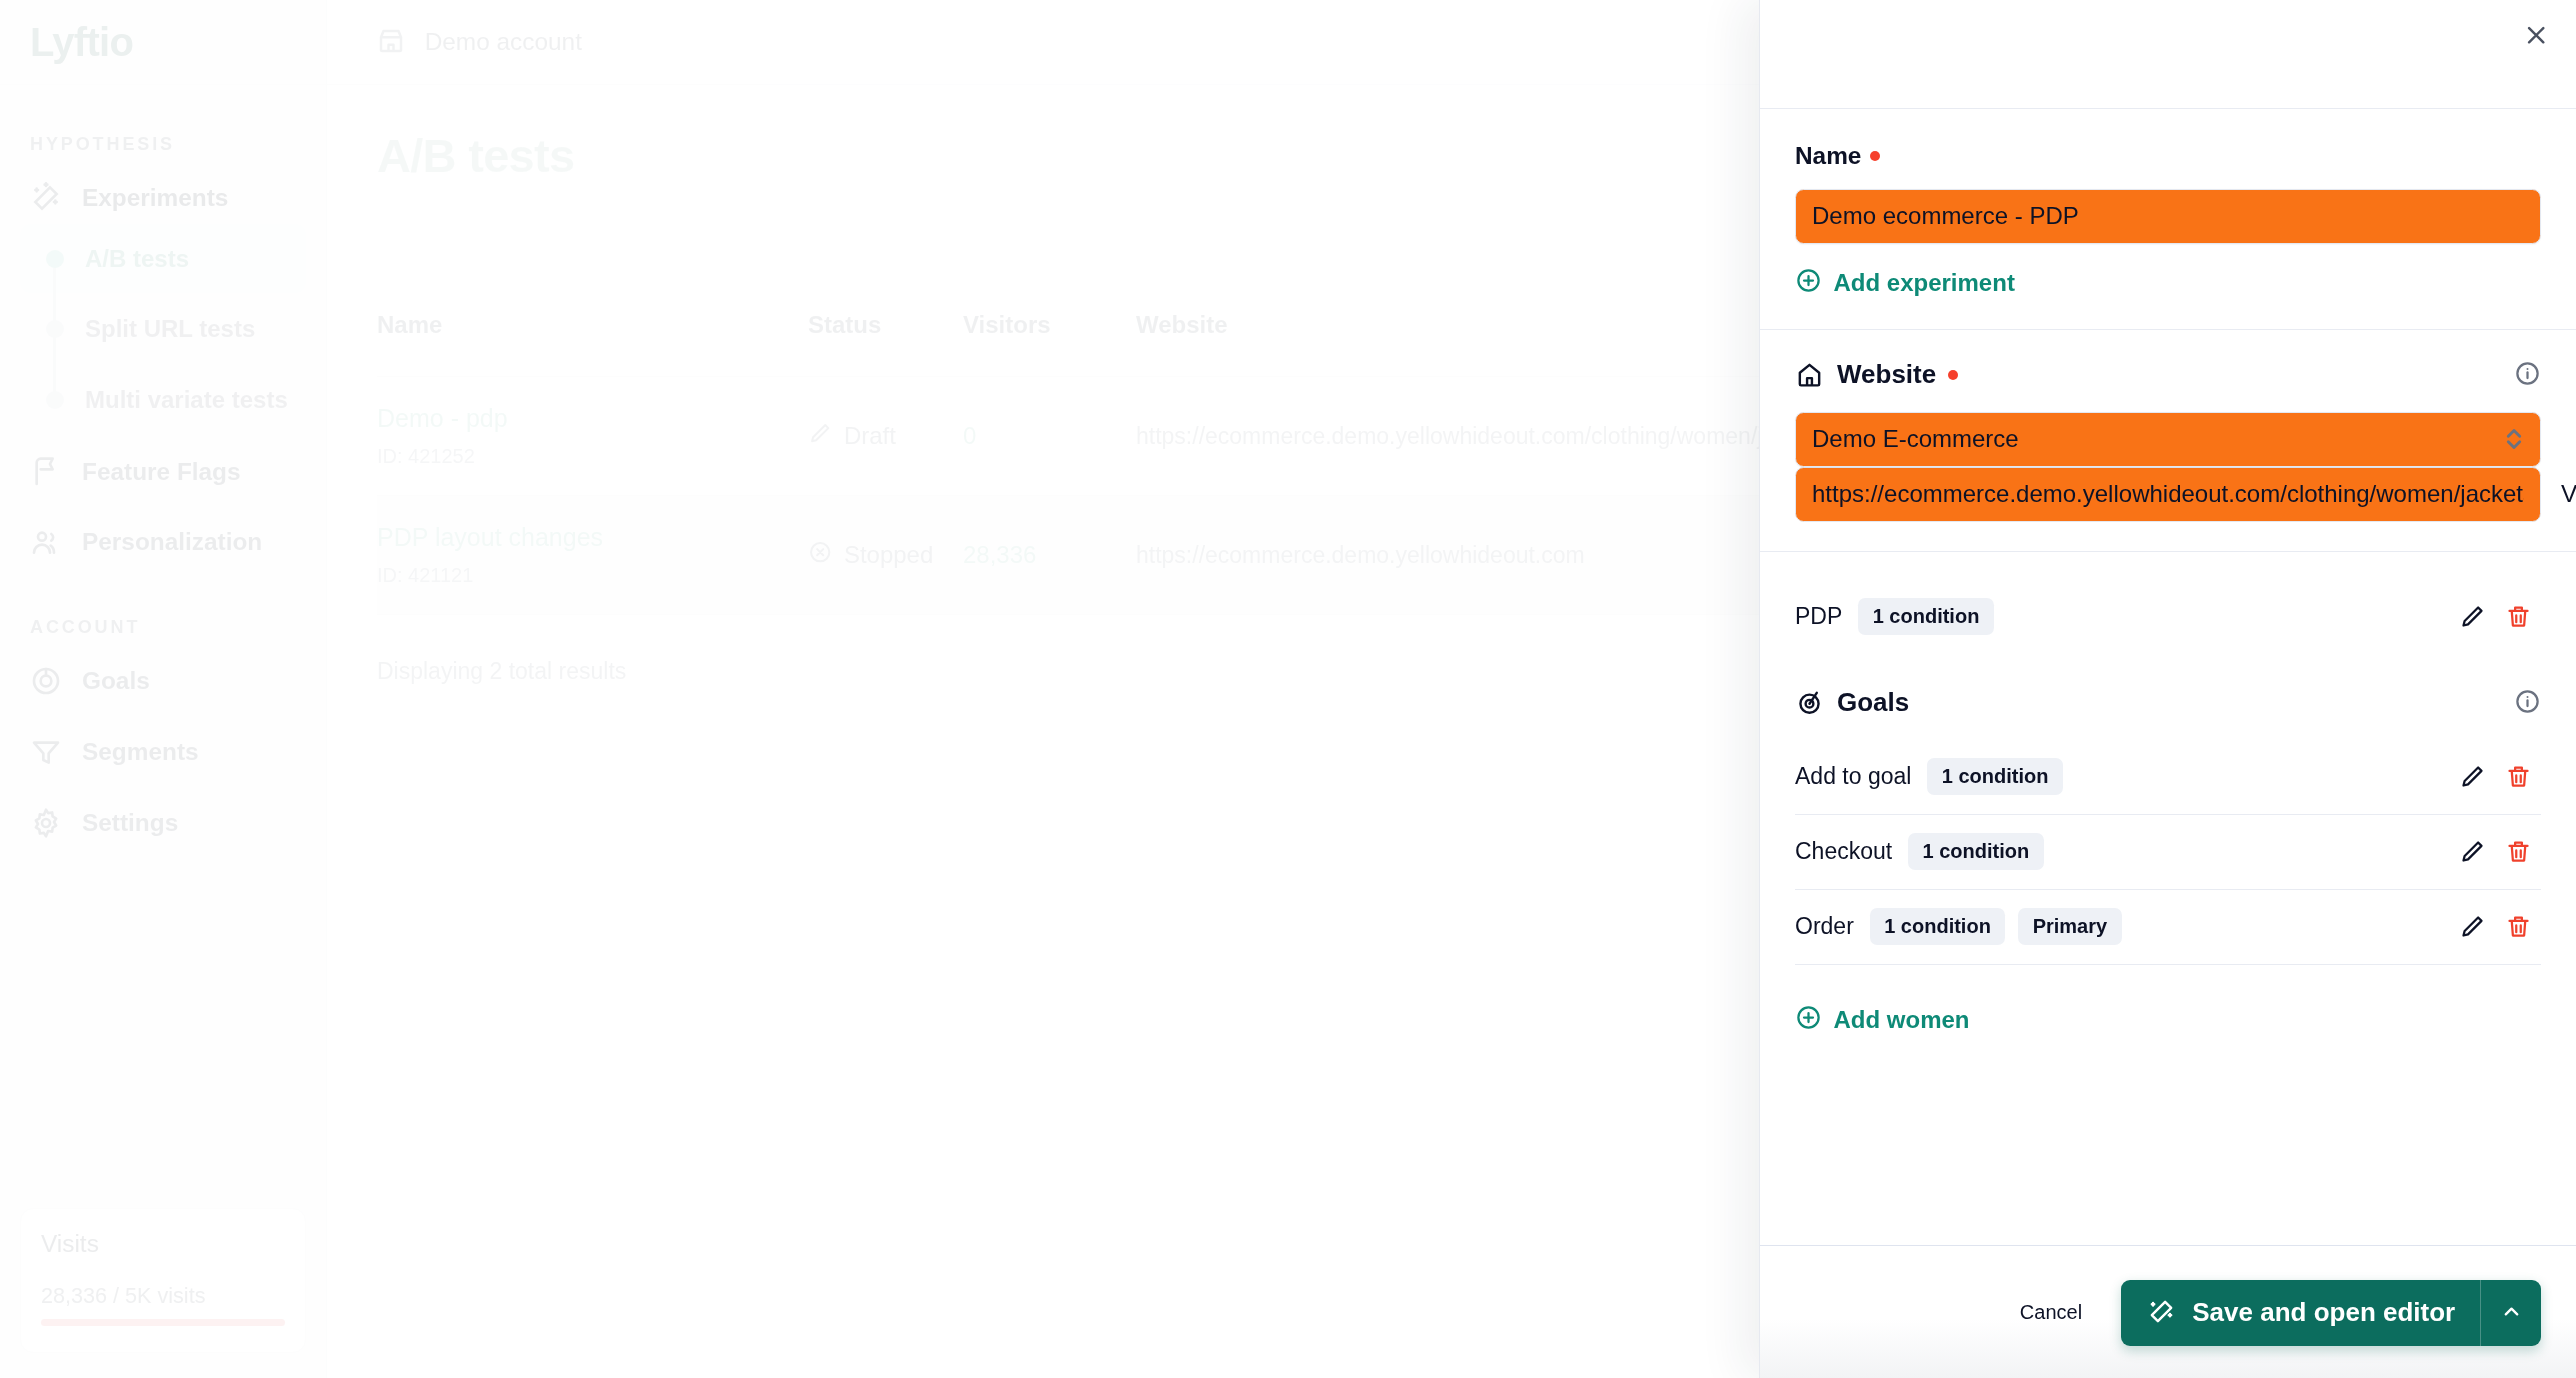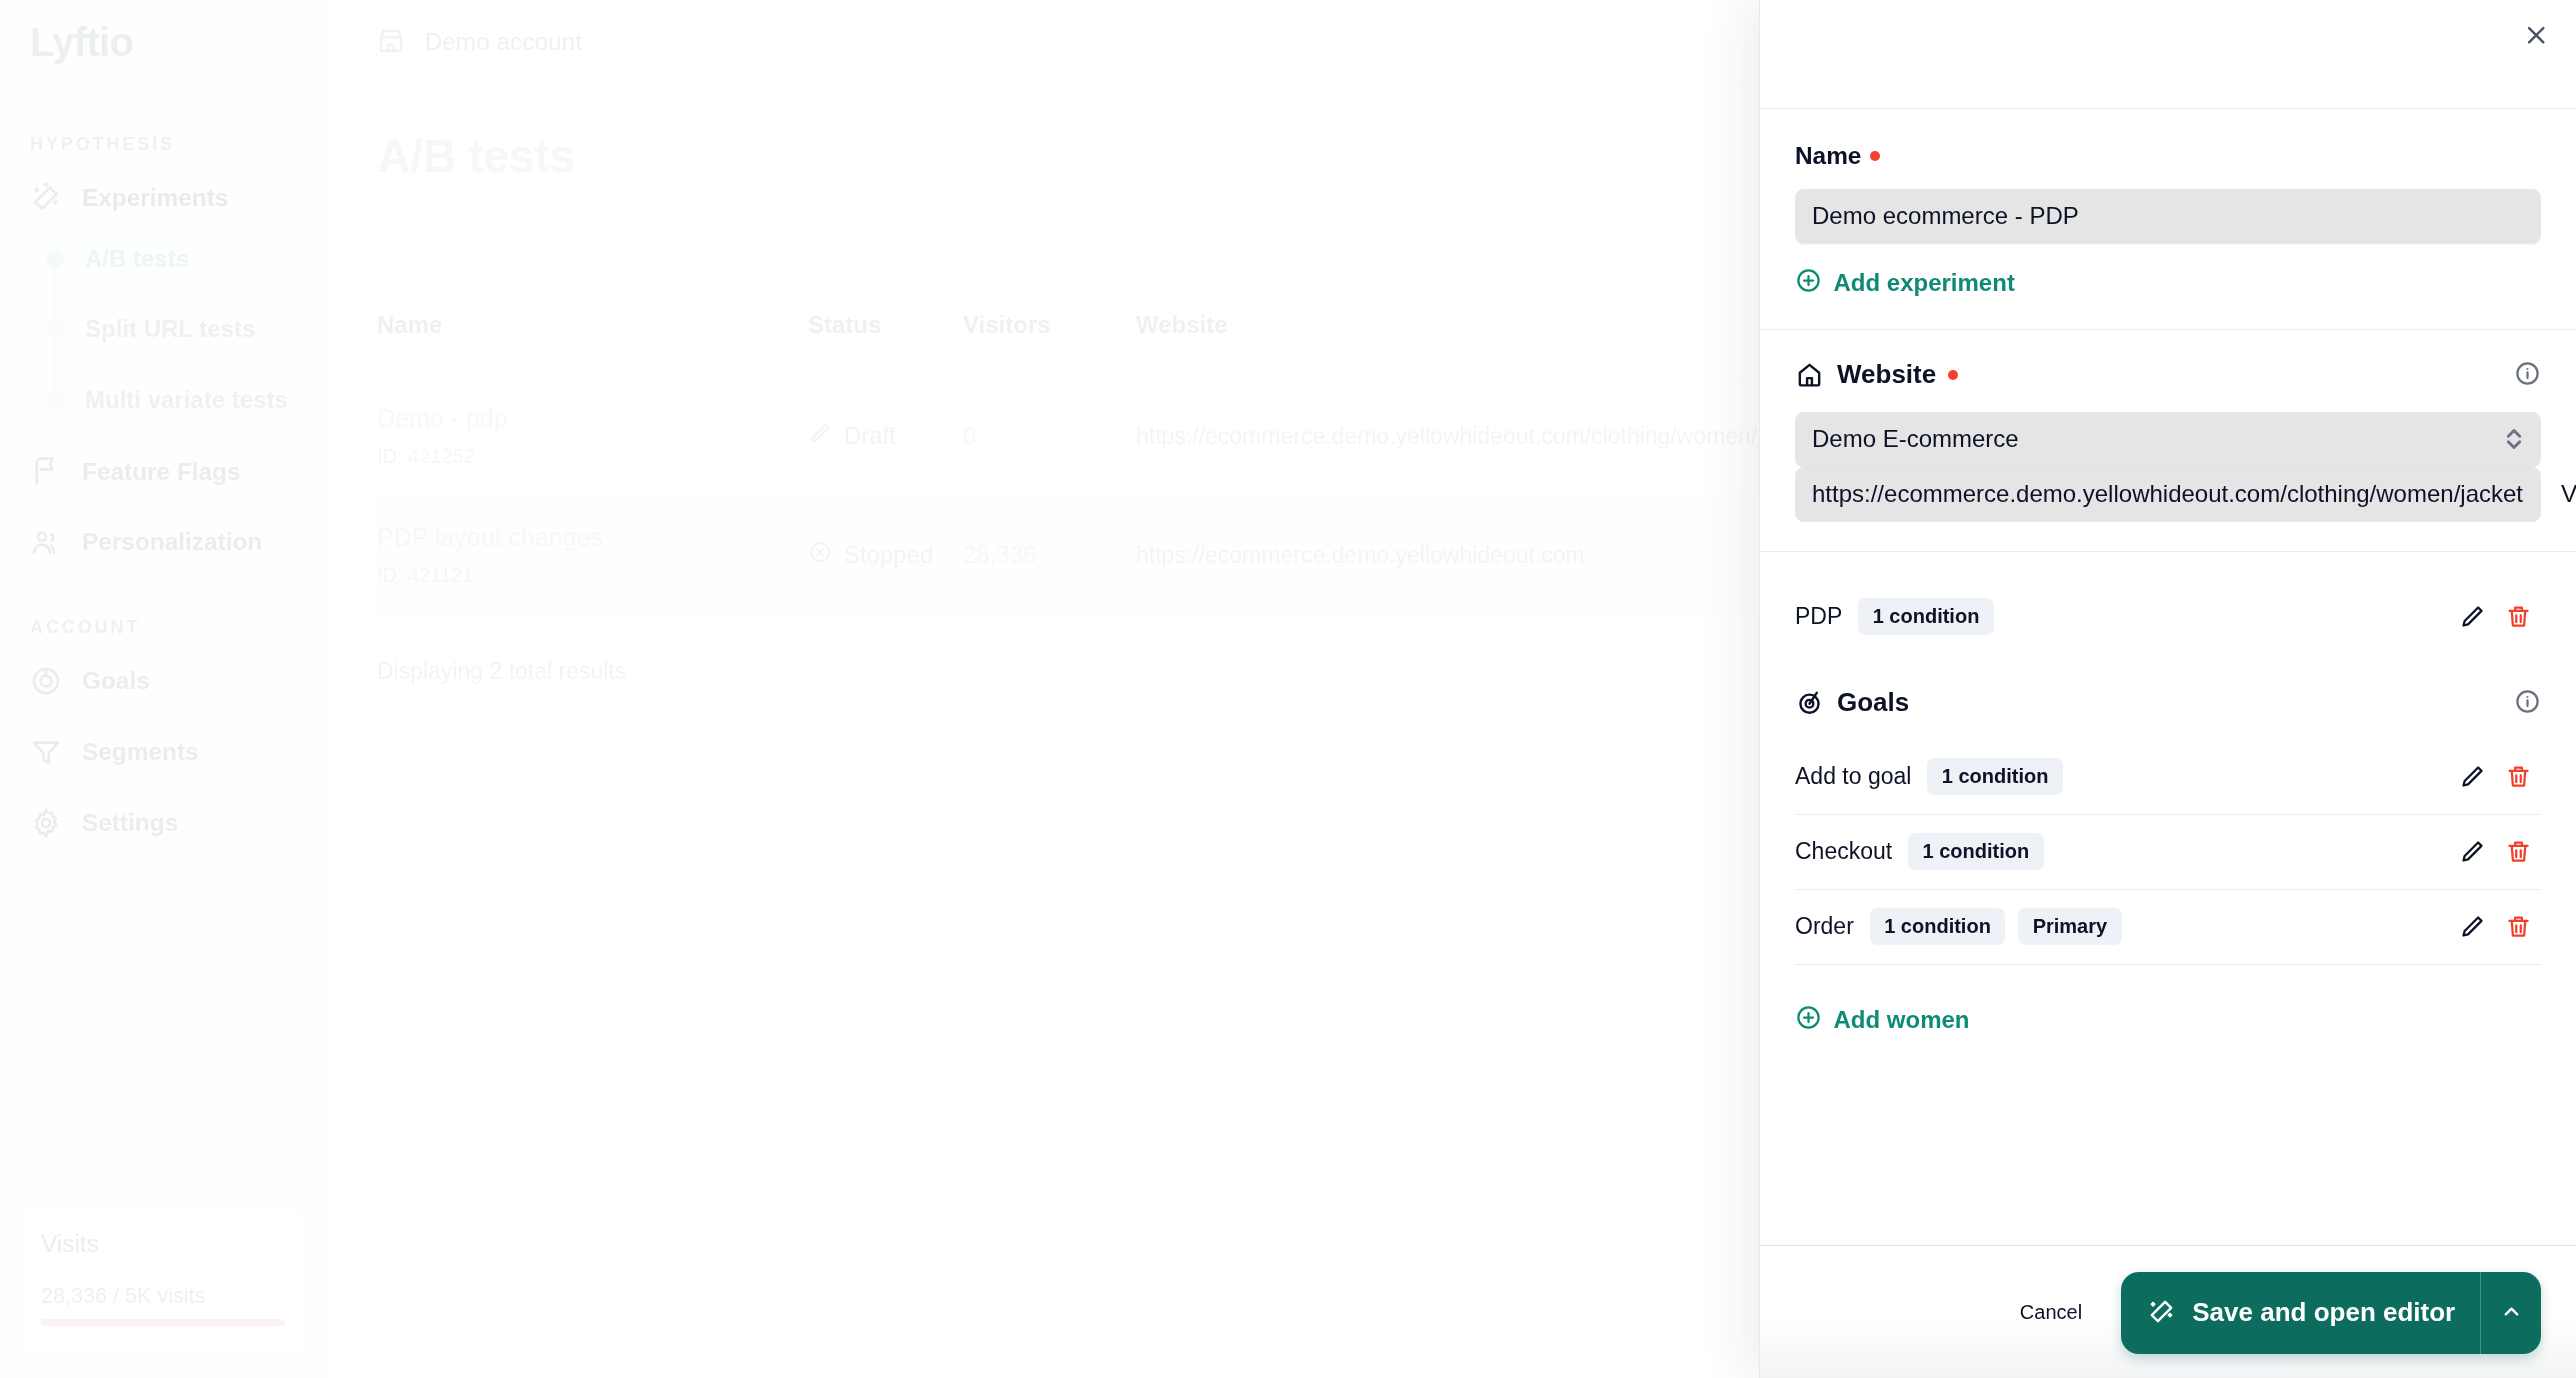--- a/index.html
+++ b/index.html
@@ -120,21 +120,21 @@
 
   .sec { padding: 33px 35px 32px 35px; }
   .sec-divider { height: 1.4px; background: #e8ebf2; }
 
   .field-label-row { display: flex; align-items: center; gap: 8.6px; margin-bottom: 18.7px; }
   .field-label { font-size: 24.4px; font-weight: 700; color: #0d1226; }
   .req-dot { width: 10px; height: 10px; border-radius: 50%; background: #f6402c; display:block; }
 
   .input {
     width: 100%; height: 55px; border: 1.4px solid #e4e8f0; border-radius: 8.6px;
-    background: #e5e5e5; display: flex; align-items: center; padding: 0 16px;
+    background: #f97316; display: flex; align-items: center; padding: 0 16px;
     font-size: 24px; color: #0d1226;
   }
   .input.shadow { box-shadow: 0 0.7px 1.4px rgba(16,24,40,0.04); }
   .input .txt { white-space: nowrap; overflow: hidden; }
 
   .link-add {
     display: inline-flex; align-items: center; gap: 11.5px;
     margin-top: 23px; font-size: 24px; font-weight: 700; color: #0e8a77;
   }
   .link-add svg { width: 27px; height: 27px; stroke: #0e8a77; fill: none; stroke-width: 2; }
@@ -181,21 +181,21 @@
   .act.del svg { stroke: #f0412c; }
 
   .panel-footer {
     flex: 0 0 134px; border-top: 1.4px solid #dfe4ef;
     display: flex; align-items: center; justify-content: flex-end;
     padding: 0 35px; gap: 32px;
     background: linear-gradient(to bottom, #ffffff 0%, #ffffff 55%, #f2f3f5 100%);
   }
   .btn-cancel { font-size: 20px; color: #0d1226; padding: 10px 7.2px; }
   .btn-primary {
-    display: flex; align-items: center; height: 82px; border-radius: 18px;
+    display: flex; align-items: center; height: 66px; border-radius: 9px;
     background: #0c6d5e; color: #fff; overflow: hidden;
     box-shadow: 0 4.3px 11.5px rgba(12,109,94,0.24);
   }
   .btn-primary .main-part {
     display: flex; align-items: center; gap: 16px; padding: 0 24.4px 0 26px; height: 100%;
   }
   .btn-primary .main-part svg { width: 29px; height: 29px; stroke: #fff; fill: none; stroke-width: 2; }
   .btn-primary .lbl { font-size: 26px; font-weight: 600; white-space: nowrap; }
   .btn-primary .sep { width: 1.4px; height: 100%; background: rgba(255,255,255,0.25); }
   .btn-primary .caret { display: flex; align-items: center; justify-content: center; width: 60px; height: 100%; }

